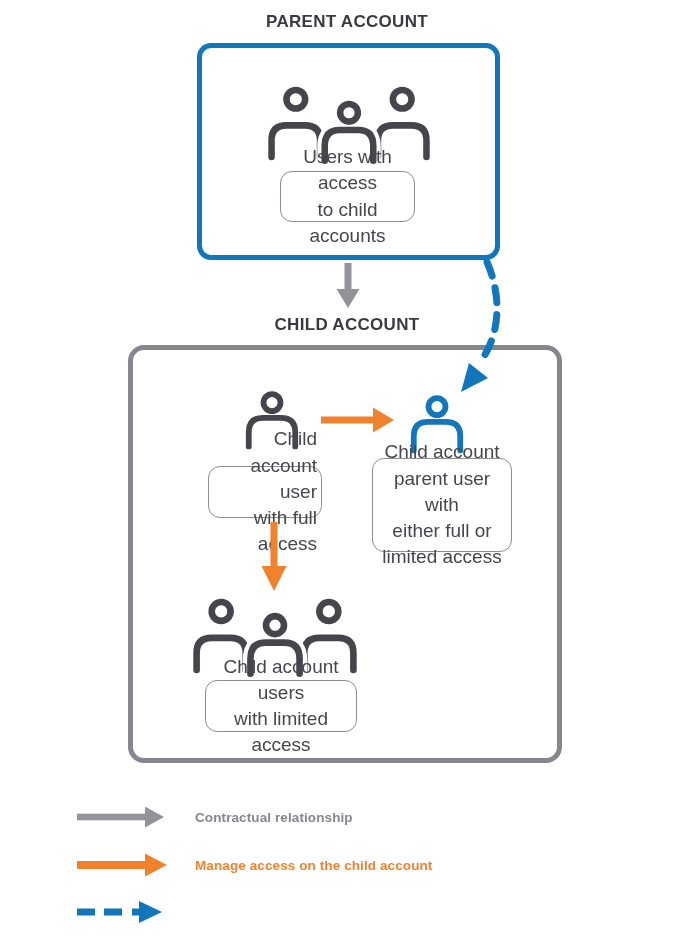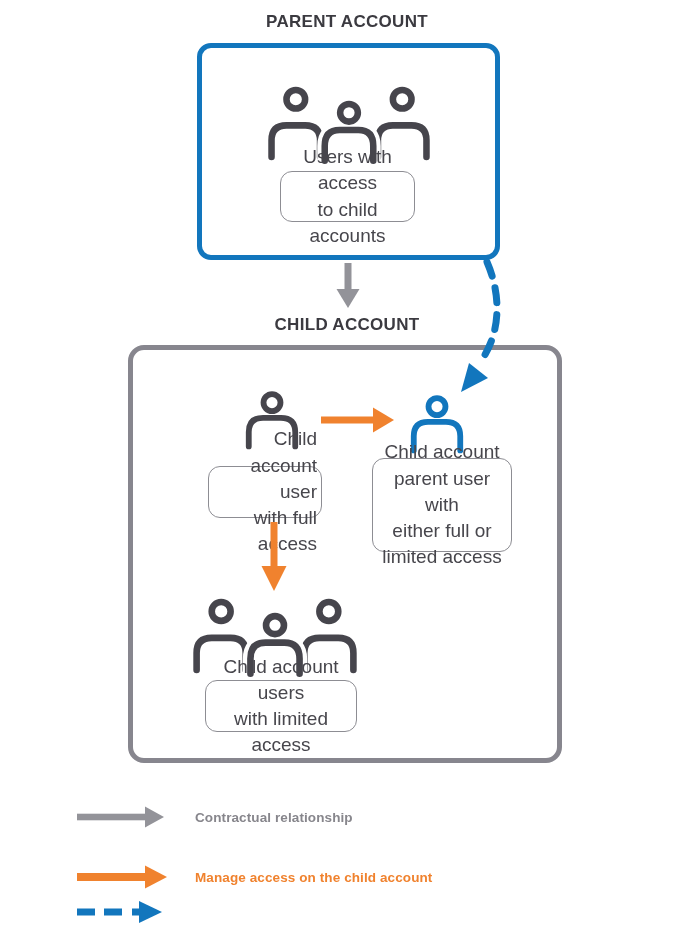--- a/index.html
+++ b/index.html
@@ -147,21 +147,21 @@
   </svg>
 
   <div>
     <div class="legend-row" style="top:804px;">
       <svg width="92" height="26" viewBox="0 0 92 26">
         <rect class="f-gray" x="2" y="9.7" width="68" height="6.6"></rect>
         <polygon class="f-gray" points="70,2.5 70,23.5 89,13"></polygon>
       </svg>
       <span class="txt txt-gray">Contractual relationship</span>
     </div>
-    <div class="legend-row" style="top:852px;margin-top:12px;">
+    <div class="legend-row" style="top:852px;">
       <svg width="92" height="26" viewBox="0 0 92 26">
         <rect class="f-orange" x="2" y="9" width="68" height="8"></rect>
         <polygon class="f-orange" points="70,1.5 70,24.5 92,13"></polygon>
       </svg>
       <span class="txt txt-orange">Manage access on the child account</span>
     </div>
     <div class="legend-row" style="top:899px;">
       <svg width="92" height="26" viewBox="0 0 92 26">
         <rect class="f-blue" x="2" y="9.5" width="18" height="7"></rect>
         <rect class="f-blue" x="29" y="9.5" width="18" height="7"></rect>

